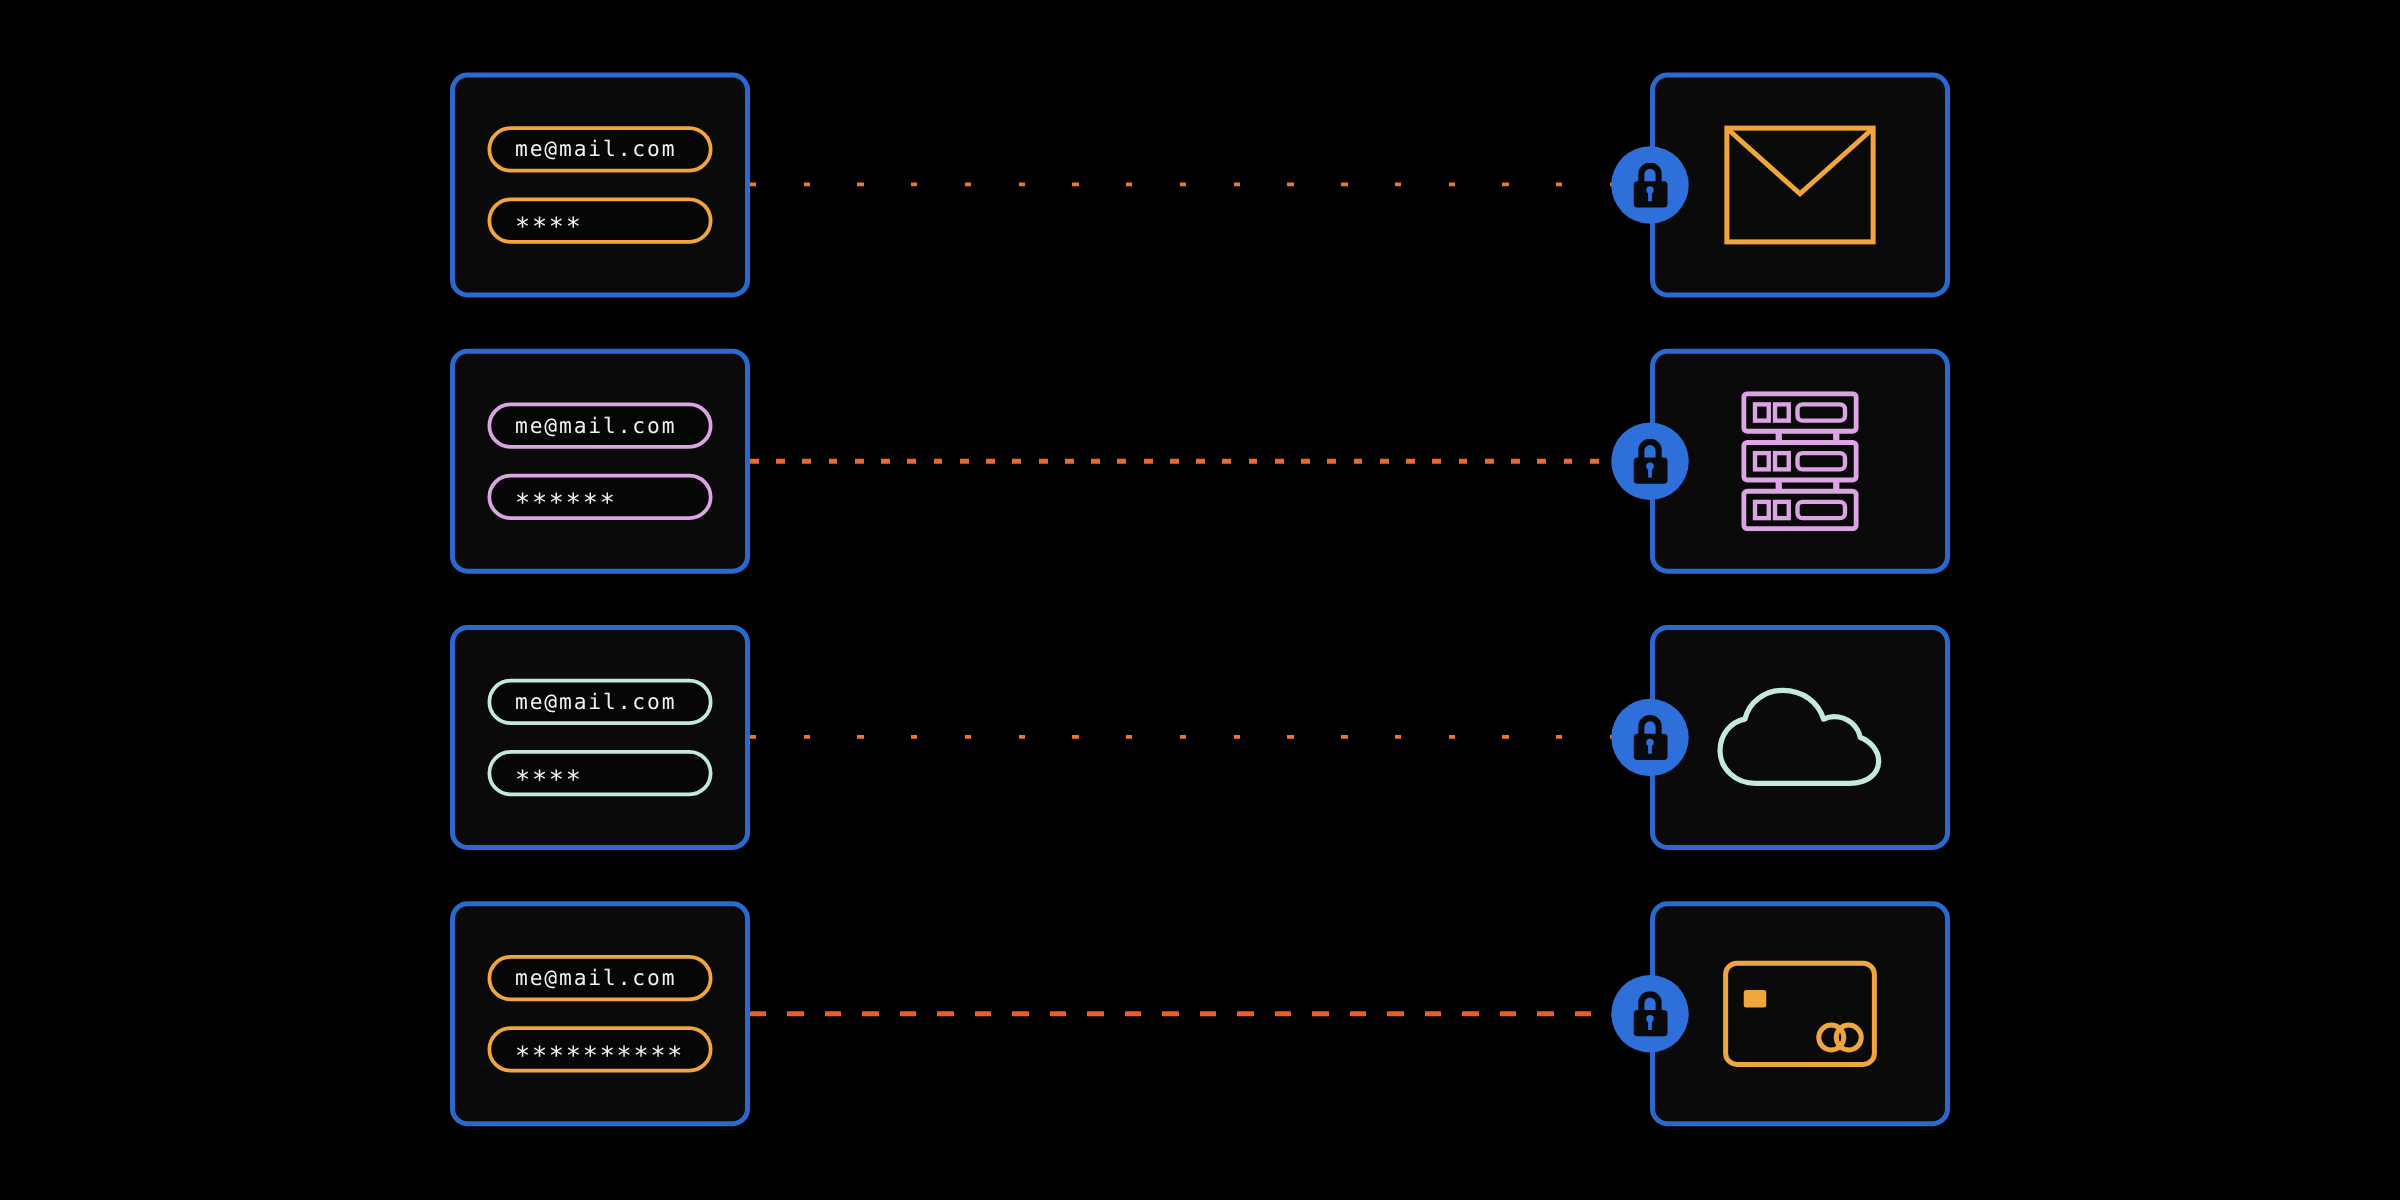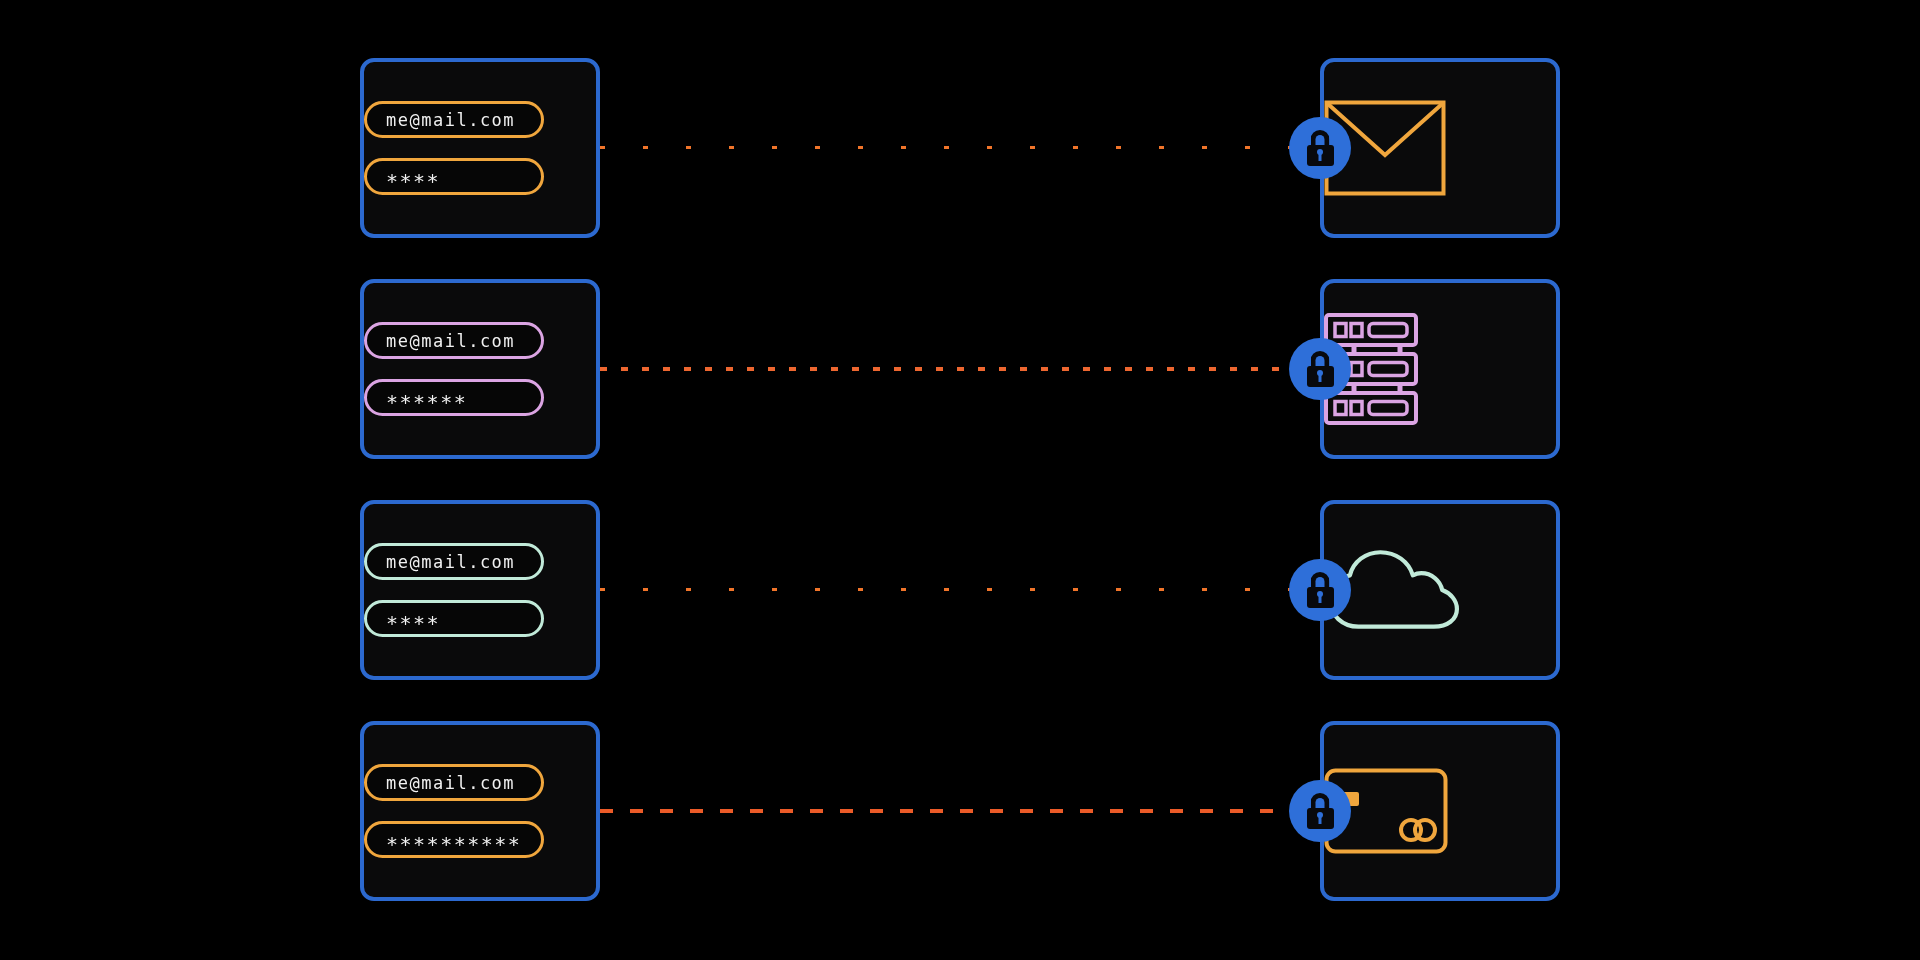--- a/index.html
+++ b/index.html
@@ -9,21 +9,21 @@
   .row{position:absolute;left:0;width:1920px;height:180px;}
   .row-0{top:58px}.row-1{top:279px}.row-2{top:500px}.row-3{top:721px}
 
   .accent-amber{--accent:#f0a63d}
   .accent-plum{--accent:#dba4e3}
   .accent-mint{--accent:#c1ead9}
 
   .cred-card,.service-card{
     position:absolute;top:0;width:240px;height:180px;box-sizing:border-box;
     background:#0a0a0b;border:4px solid #2c69cf;border-radius:14px;
-    display:flex;flex-direction:column;justify-content:center;
+    display:flex;flex-direction:column;align-items:center;justify-content:center;
   }
   .cred-card{left:360px;gap:20px;}
   .service-card{left:1320px;}
 
   .pill{
     box-sizing:border-box;width:180px;height:37px;border:3px solid var(--accent);
     border-radius:19px;background:#060606;display:flex;align-items:center;
     padding-left:19px;overflow:hidden;
   }
   .email-text{color:#f1f1f1;font-size:17px;letter-spacing:1.5px;white-space:nowrap;}

